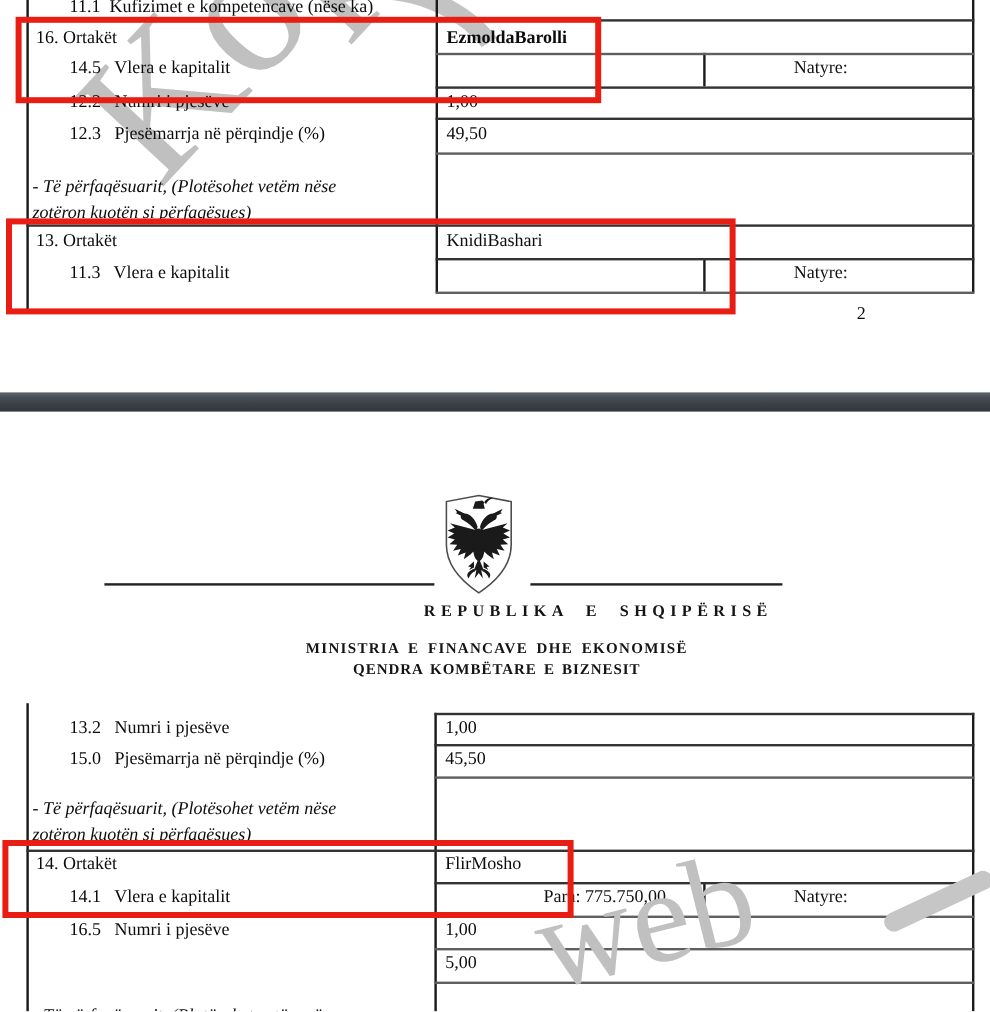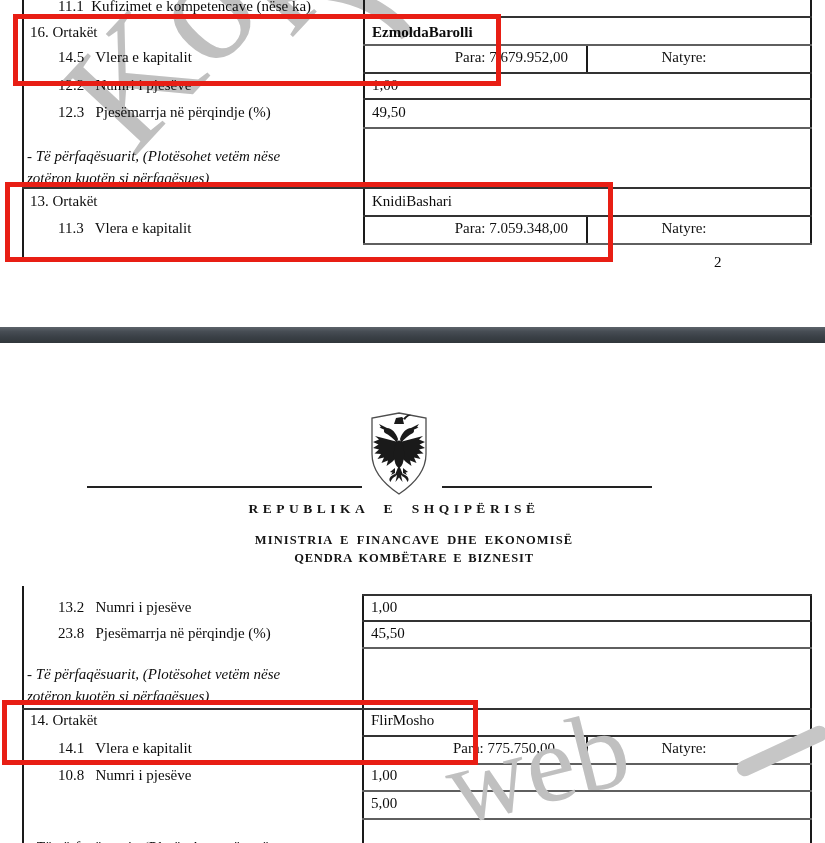--- a/index.html
+++ b/index.html
@@ -44,37 +44,35 @@
   <div class="hline" style="left:22px;top:187px;width:790px;"></div>
   <div class="hline" style="left:363px;top:215px;width:449px;"></div>
   <div class="hline lt" style="left:363px;top:243px;width:449px;"></div>
 
   <span class="txt" style="left:58px;top:-2px;">11.1  Kufizimet e kompetencave (nëse ka)</span>
 
   <span class="txt" style="left:30px;top:24px;">16. Ortakët</span>
   <span class="txt" style="left:372px;top:24px;font-weight:bold;">EzmoldaBarolli</span>
 
   <span class="txt" style="left:58px;top:49px;">14.5   Vlera e kapitalit</span>
-  <div class="para-cell" style="left:363px;top:49px;">Para: 7.679.952,00</div>
   <div class="natyre-cell" style="left:572px;top:49px;">Natyre:</div>
 
   <span class="txt" style="left:58px;top:77px;">12.2   Numri i pjesëve</span>
   <span class="txt" style="left:372px;top:77px;">1,00</span>
 
   <span class="txt" style="left:58px;top:104px;">12.3   Pjesëmarrja në përqindje (%)</span>
   <span class="txt" style="left:372px;top:104px;">49,50</span>
 
   <span class="txt note" style="left:27px;top:148px;">- Të përfaqësuarit, (Plotësohet vetëm nëse</span>
   <span class="txt note" style="left:27px;top:170px;">zotëron kuotën si përfaqësues)</span>
 
   <span class="txt" style="left:30px;top:193px;">13. Ortakët</span>
   <span class="txt" style="left:372px;top:193px;">KnidiBashari</span>
 
   <span class="txt" style="left:58px;top:220px;">11.3   Vlera e kapitalit</span>
-  <div class="para-cell" style="left:363px;top:220px;">Para: 7.059.348,00</div>
   <div class="natyre-cell" style="left:572px;top:220px;">Natyre:</div>
 
   <span class="txt" style="left:714px;top:254px;">2</span>
 
   <div class="redbox" style="left:13px;top:14px;width:488px;height:72px;"></div>
   <div class="redbox" style="left:5px;top:182px;width:608px;height:80px;"></div>
 
   <div class="sep-band" style="top:327px;"></div>
 
   <svg style="position:absolute;left:368px;top:411px;" width="62" height="85" viewBox="0 0 62 85">
@@ -89,55 +87,55 @@
         <path d="M27 63 C22 65 20 68 22.5 71 C23.5 68 25.5 66 28 65 Z"></path>
       </g>
       <use href="#ehalf" transform="translate(62,0) scale(-1,1)"></use>
       <ellipse cx="31" cy="43" rx="5.2" ry="13.5"></ellipse>
       <path d="M31 54 L26.5 65 L29 64.2 L27.5 71 L31 66.5 L34.5 71 L33 64.2 L35.5 65 Z"></path>
     </g>
   </svg>
   <div class="hline" style="left:87px;top:486px;width:275px;height:1.5px;background:#222;"></div>
   <div class="hline" style="left:442px;top:486px;width:210px;height:1.5px;background:#222;"></div>
 
-  <div class="hdr" style="left:144px;top:501px;width:500px;font-size:13.5px;letter-spacing:4.5px;word-spacing:7px;">REPUBLIKA E SHQIPËRISË</div>
+  <div class="hdr" style="left:144px;top:501px;width:500px;font-size:13.5px;letter-spacing:4.5px;word-spacing:7px;text-align:right;">REPUBLIKA E SHQIPËRISË</div>
   <div class="hdr" style="left:164px;top:533px;width:500px;font-size:12.5px;letter-spacing:1.1px;word-spacing:3px;">MINISTRIA E FINANCAVE DHE EKONOMISË</div>
   <div class="hdr" style="left:164px;top:551px;width:500px;font-size:12.5px;letter-spacing:0.8px;word-spacing:2px;">QENDRA KOMBËTARE E BIZNESIT</div>
 
   <div class="vline" style="left:22px;top:586px;height:257px;"></div>
   <div class="vline" style="left:362px;top:594px;height:249px;"></div>
   <div class="vline" style="left:810px;top:594px;height:249px;"></div>
   <div class="vline" style="left:586px;top:735px;height:28px;"></div>
 
   <div class="hline" style="left:362px;top:594px;width:450px;"></div>
   <div class="hline" style="left:362px;top:620px;width:450px;"></div>
   <div class="hline lt" style="left:362px;top:647px;width:450px;"></div>
   <div class="hline" style="left:22px;top:708px;width:790px;"></div>
   <div class="hline" style="left:362px;top:735px;width:450px;"></div>
   <div class="hline lt" style="left:362px;top:763px;width:450px;"></div>
   <div class="hline lt" style="left:362px;top:790px;width:450px;"></div>
   <div class="hline lt" style="left:362px;top:818px;width:450px;"></div>
 
   <span class="txt" style="left:58px;top:599px;">13.2   Numri i pjesëve</span>
   <span class="txt" style="left:371px;top:599px;">1,00</span>
 
-  <span class="txt" style="left:58px;top:625px;">23.8   Pjesëmarrja në përqindje (%)</span>
+  <span class="txt" style="left:58px;top:625px;">15.0   Pjesëmarrja në përqindje (%)</span>
   <span class="txt" style="left:371px;top:625px;">45,50</span>
 
   <span class="txt note" style="left:27px;top:666px;">- Të përfaqësuarit, (Plotësohet vetëm nëse</span>
   <span class="txt note" style="left:27px;top:688px;">zotëron kuotën si përfaqësues)</span>
 
   <span class="txt" style="left:30px;top:712px;">14. Ortakët</span>
   <span class="txt" style="left:371px;top:712px;">FlirMosho</span>
 
   <span class="txt" style="left:58px;top:740px;">14.1   Vlera e kapitalit</span>
   <div class="para-cell" style="left:362px;top:740px;padding-right:30px;">Para: 775.750,00</div>
   <div class="natyre-cell" style="left:572px;top:740px;">Natyre:</div>
 
-  <span class="txt" style="left:58px;top:767px;">10.8   Numri i pjesëve</span>
+  <span class="txt" style="left:58px;top:767px;">16.5   Numri i pjesëve</span>
   <span class="txt" style="left:371px;top:767px;">1,00</span>
 
   <span class="txt" style="left:371px;top:795px;">5,00</span>
 
   <span class="txt note" style="left:27px;top:839px;">- Të përfaqësuarit, (Plotësohet vetëm nëse</span>
 
   <span class="wm" style="font-size:110px;line-height:1.15;transform:translate(433px,728px) rotate(-14deg);">web</span>
   <div class="wm-bar" style="left:733px;top:743px;width:98px;height:16px;transform:rotate(-25deg);"></div>
 
   <div class="redbox" style="left:2px;top:700px;width:476px;height:65px;"></div>

